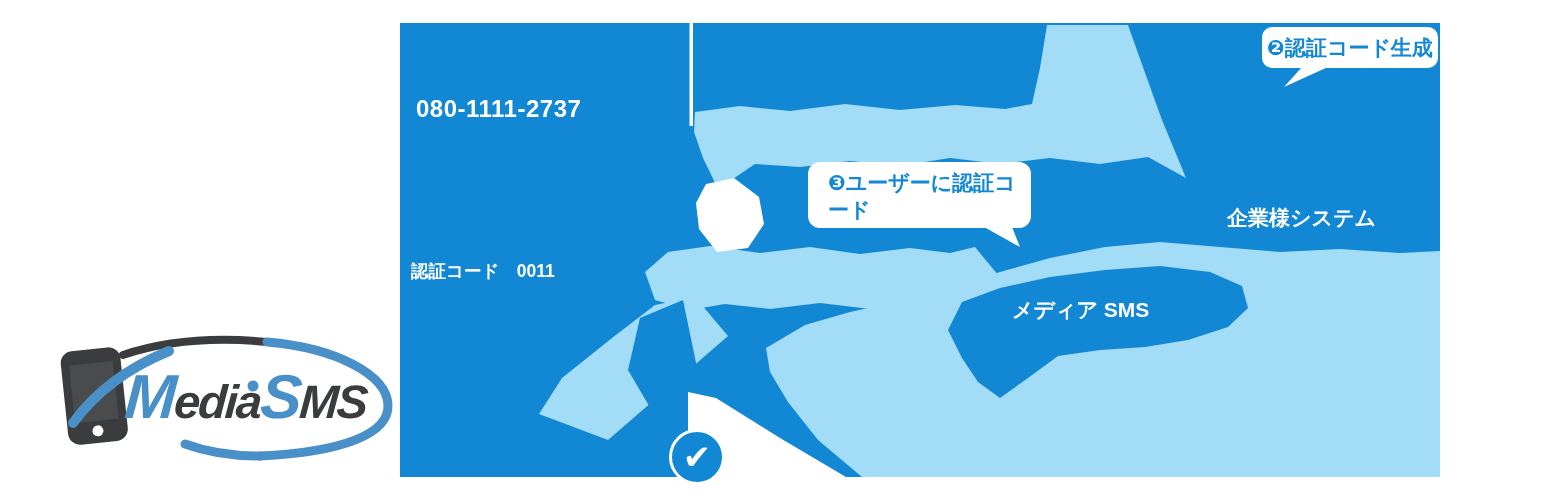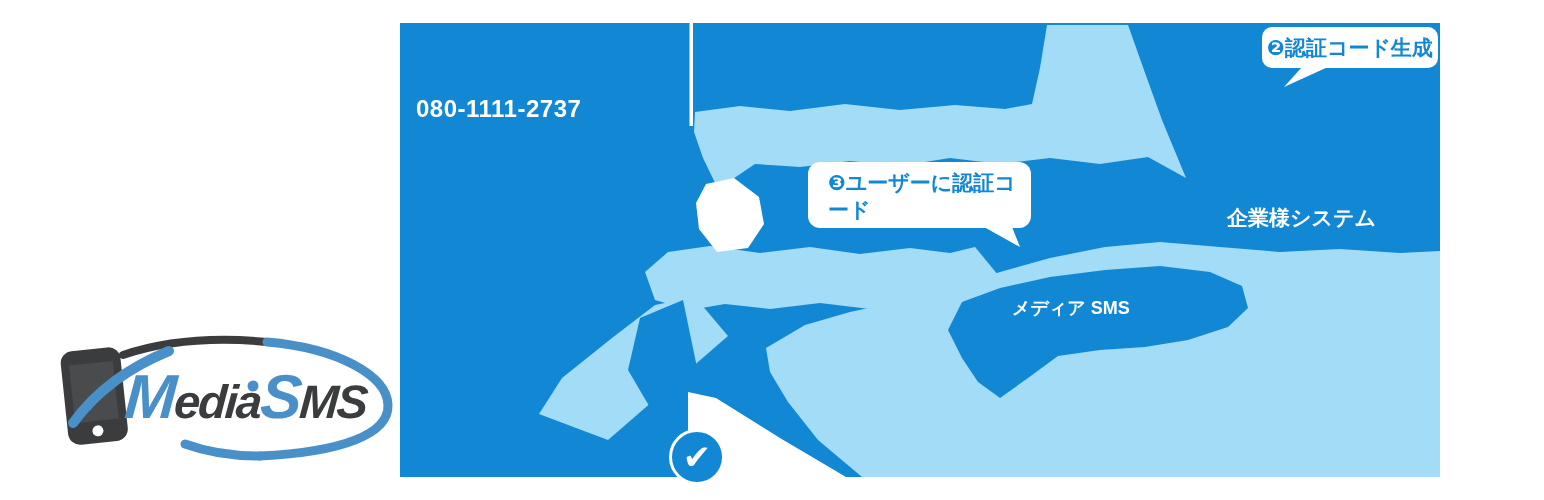--- a/index.html
+++ b/index.html
@@ -6,21 +6,21 @@
   .stage{
     position:relative;width:1544px;height:500px;overflow:hidden;
     font-family:"Liberation Sans","DejaVu Sans",sans-serif;
     background:#ffffff;
   }
   .shapes{position:absolute;left:0;top:0;}
   .txt{position:absolute;color:#ffffff;font-weight:bold;white-space:pre;}
   .phone-number{left:416px;top:95px;font-size:24px;letter-spacing:.5px;}
   .sms-message{left:411px;top:214px;font-size:17.5px;line-height:23px;}
   .label-company{left:1199px;top:204px;font-size:21px;margin-left:28px;}
-  .label-media{left:1012px;top:296px;font-size:18px;}
+  .label-media{left:1012px;top:296px;font-size:21px;}
   .bubble{
     position:absolute;background:#ffffff;border-radius:10px;
     color:#1287d4;font-weight:bold;box-sizing:border-box;
   }
   .bubble .tail{position:absolute;}
   .bubble-step2{left:1262px;top:27px;width:176px;height:41px;
     font-size:21px;display:flex;align-items:center;justify-content:center;}
   .bubble-step3{left:808px;top:162px;width:223px;height:66px;
     font-size:21px;line-height:27px;padding:7px 0 0 20px;border-radius:12px;}
   .bubble-step3 .line2{display:block;padding-left:27px;}
@@ -93,20 +93,21 @@
       <circle cx="198" cy="53" r="5.5" fill="#4a90c8"></circle>
     </svg>
     <div class="logo-text">
       <span class="big logo-blue">M</span><span class="small logo-dark">edia</span><span class="big logo-blue">S</span><span class="small logo-dark">MS</span>
     </div>
   </div>
 
   <div class="txt phone-number">080-1111-2737</div>
 
   <div class="txt sms-message">
+    <div>認証コード　0011</div>
   </div>
 
   <div class="bubble bubble-step2">
     <span>❷認証コード生成</span>
     <svg class="tail" style="left:14px;bottom:-19px;" width="56" height="20">
       <polygon points="26,0 52,0 8,20" fill="#ffffff"></polygon>
     </svg>
   </div>
 
   <div class="bubble bubble-step3">

